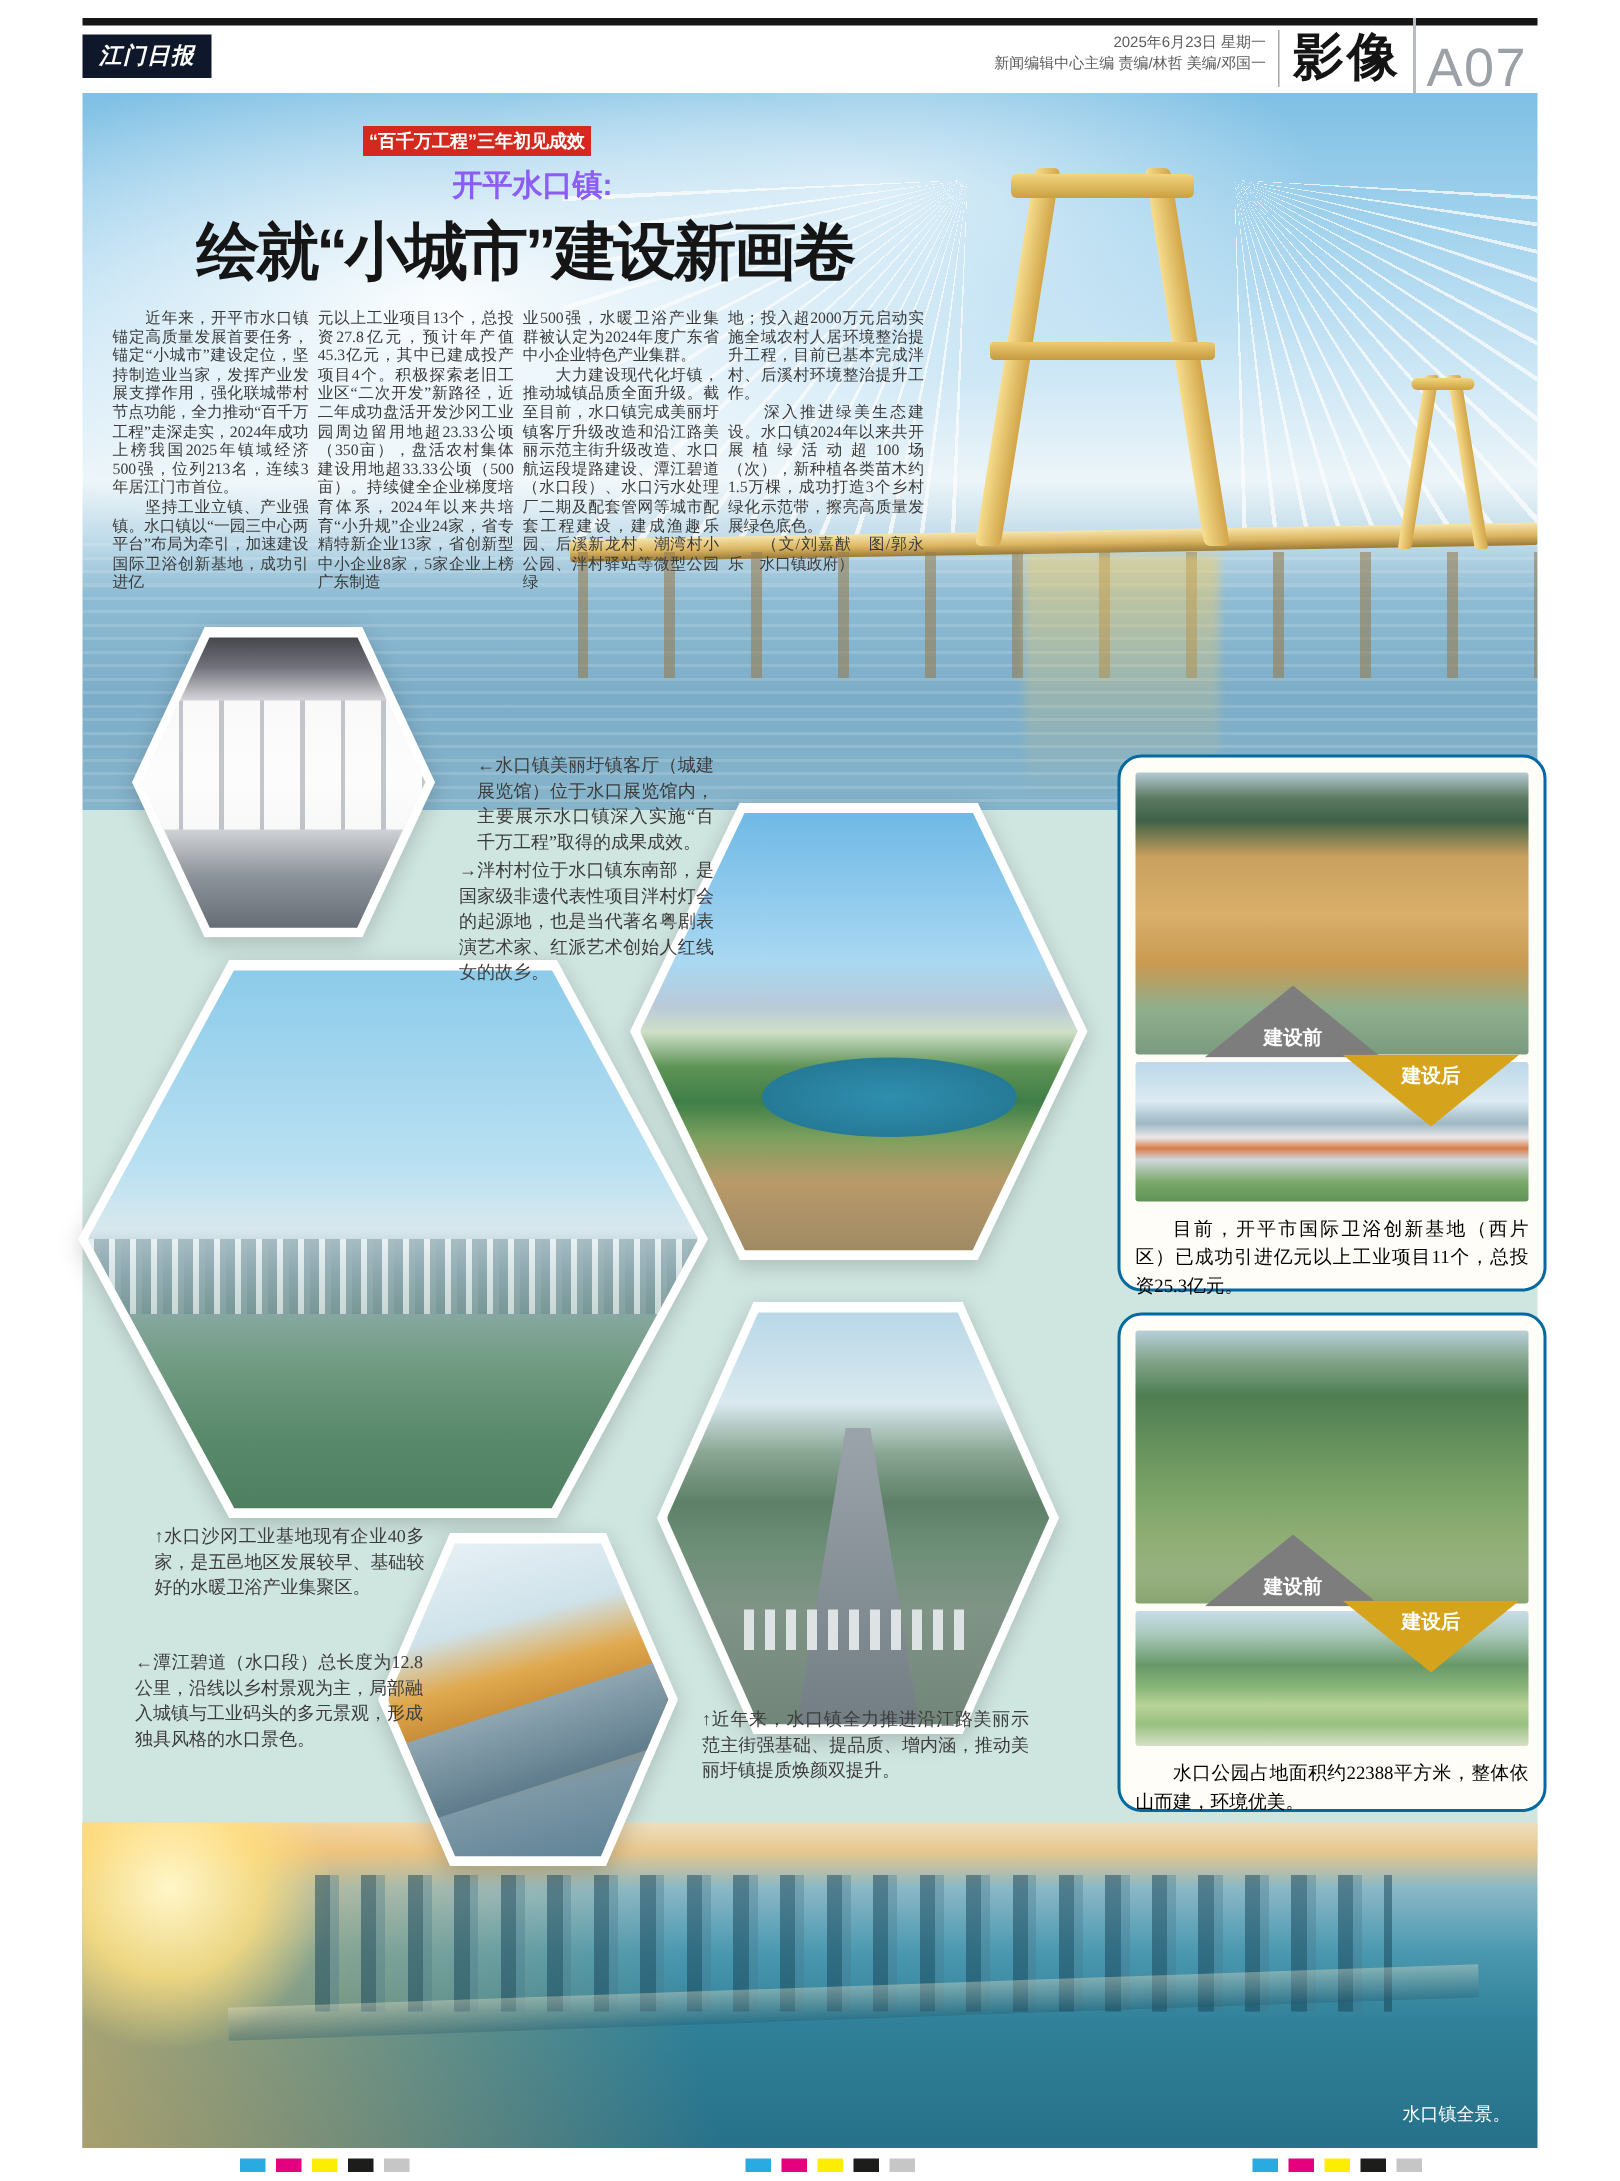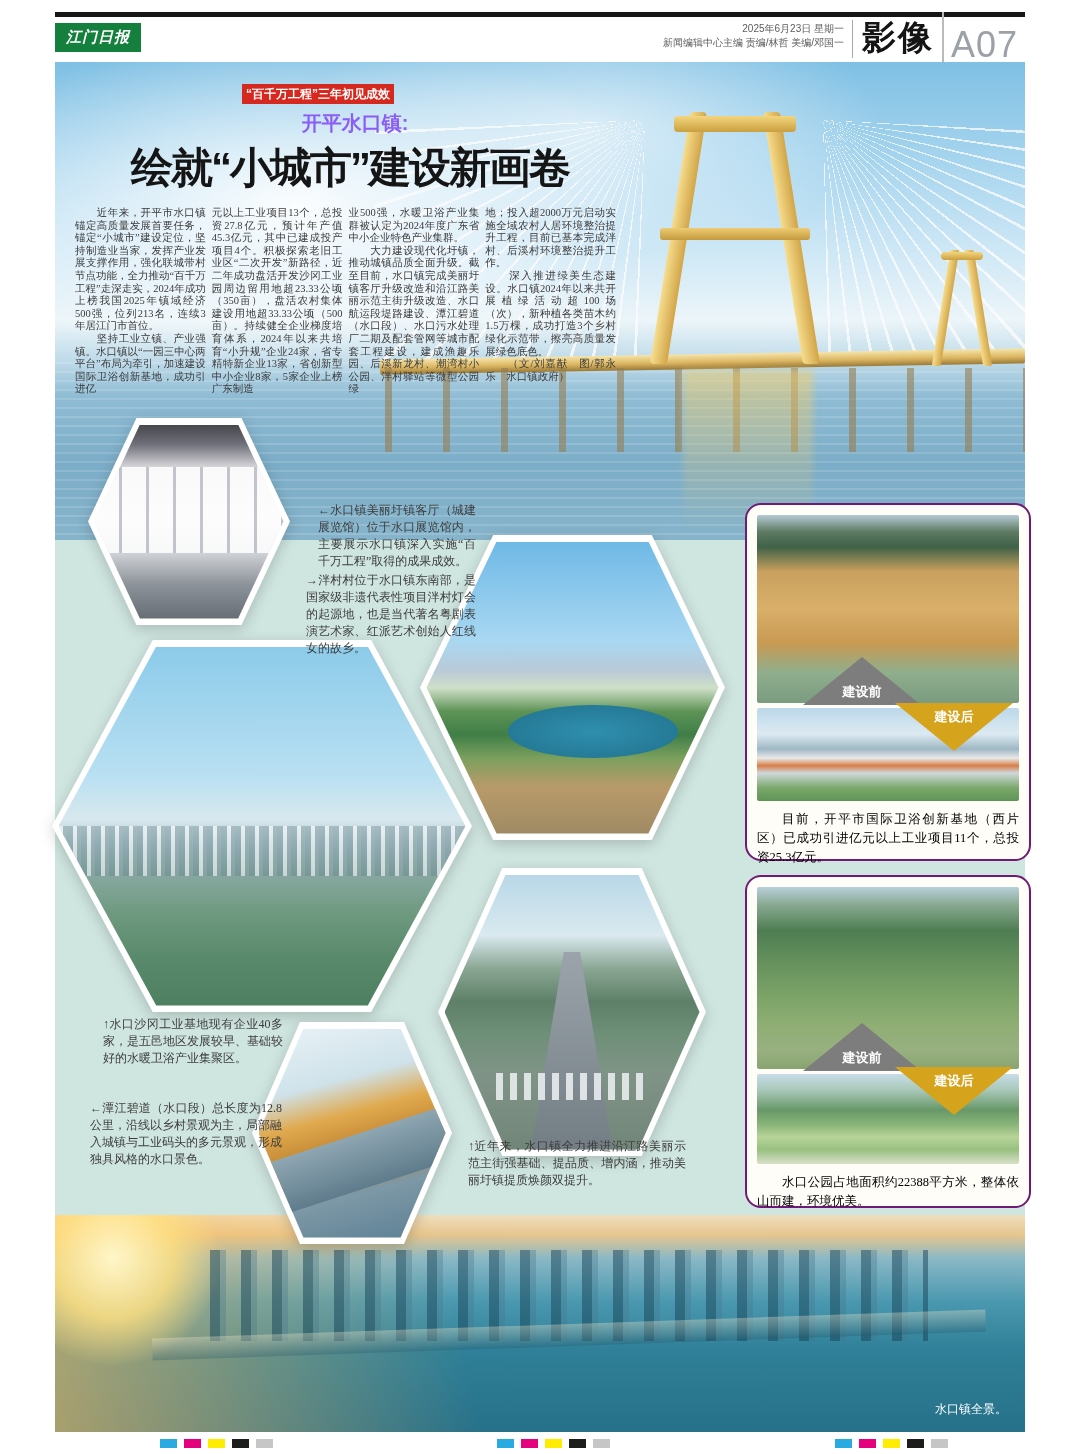--- a/index.html
+++ b/index.html
@@ -98,21 +98,21 @@
   
   .cap { position:absolute; z-index:6; color:#3c3c3c; font-size:12px; line-height:17px; text-align:justify;
          font-family:"Liberation Serif","DejaVu Serif",serif; }
   .cap-showroom { left:318px; top:502px; width:158px; }
   .cap-pancun  { left:306px; top:572px; width:170px; }
   .cap-industrial { left:103px; top:1016px; width:180px; }
   .cap-bidao { left:90px; top:1100px; width:192px; }
   .cap-street { left:468px; top:1138px; width:218px; }
 
   
-  .card { position:absolute; left:745px; width:286px; background:#fffdf8; border:2px solid #701a75;
+  .card { position:absolute; left:745px; width:286px; background:#fffdf8; border:2px solid #0369a1;
           border-radius:16px; padding:10px 10px 12px 10px; z-index:5; }
   .card-1 { top:503px; height:358px; }
   .card-2 { top:875px; height:333px; }
   .cmp-photo { width:100%; border-radius:2px; position:relative; }
   .card-1 .photo-a { height:188px; background:linear-gradient(180deg,#b5cbd4 0%,#5d7a62 9%,#3f6247 17%,#c9a05e 30%,#d9af6a 50%,#c99a52 68%,#8fae8c 84%,#7b9b80 100%); }
   .card-1 .photo-b { height:93px; margin-top:5px; background:linear-gradient(180deg,#bcd8ea 0%,#dceaf2 28%,#9fb8c4 44%,#e8e8e8 54%,#d87f4a 62%,#cfd8dc 70%,#7aa86a 86%,#5f9456 100%); }
   .card-2 .photo-a { height:182px; background:linear-gradient(180deg,#b8d0da 0%,#88a890 10%,#4e7d52 24%,#69945e 44%,#7ba368 60%,#8fae74 76%,#98b080 90%,#88a470 100%); }
   .card-2 .photo-b { height:90px; margin-top:5px; background:linear-gradient(180deg,#c8dce8 0%,#a8c8b8 18%,#689868 40%,#88b478 56%,#b8d498 70%,#98c080 84%,#d8e0c8 100%); }
   .tri { position:absolute; width:118px; height:48px; color:#fff; font-size:13px; font-weight:700;
          display:flex; justify-content:center; z-index:7; }
@@ -141,21 +141,21 @@
   .regs { position:absolute; top:1439px; display:flex; gap:7px; z-index:8; }
   .regs-1 { left:160px; } .regs-2 { left:497px; } .regs-3 { left:835px; }
   .sw { width:17px; height:9px; display:inline-block; }
 </style>
 </head>
 <body>
 
 <div class="page">
 
   <div class="top-rule"></div>
-  <div class="masthead" style="background: #15803d;">江门日报</div>
+  <div class="masthead" style="background: #0f172a;">江门日报</div>
   <div class="header-meta">
     <div>2025年6月23日 星期一</div>
     <div>新闻编辑中心主编 责编/林哲 美编/邓国一</div>
   </div>
   <div class="v-div1"></div>
   <div class="section-title">影像</div>
   <div class="v-div2"></div>
   <div class="page-no">A07</div>
 
   <div class="hero">

